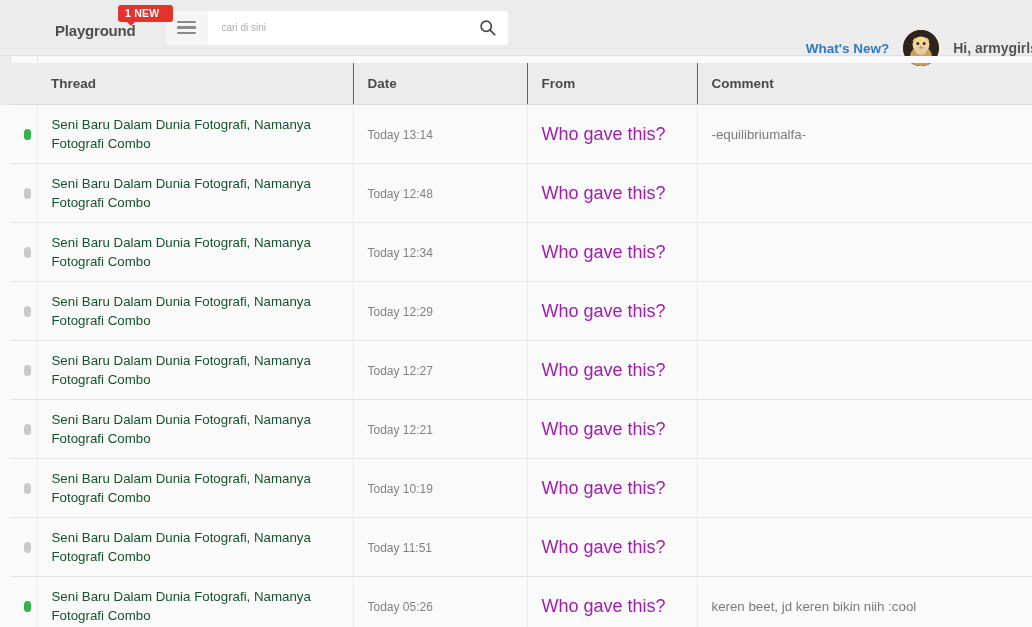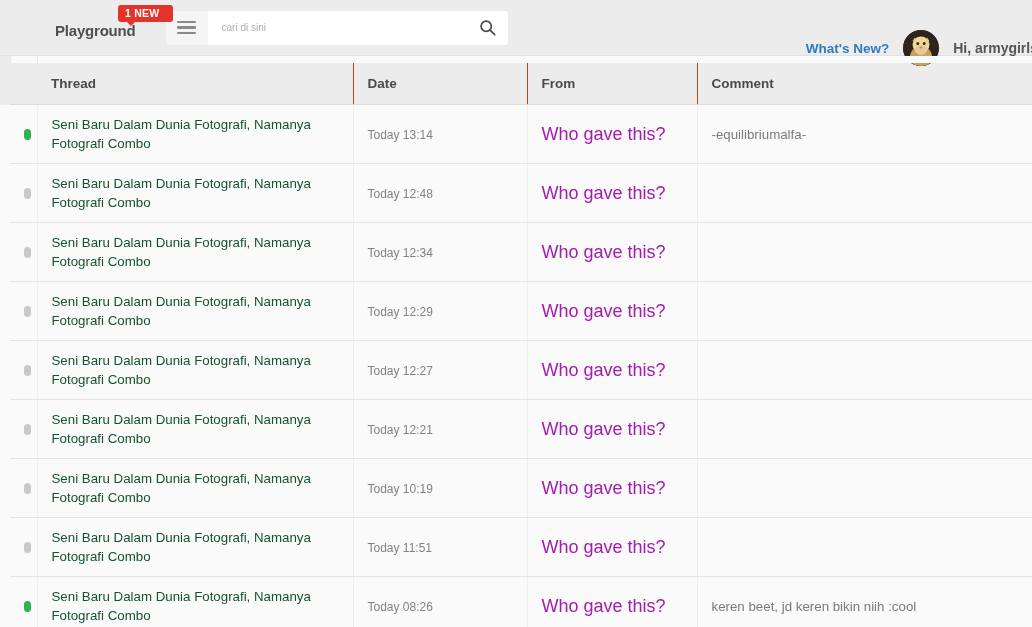--- a/index.html
+++ b/index.html
@@ -406,21 +406,21 @@
           <td><span class="date-text">Today 11:51</span></td>
           <td><a class="from-link">Who gave this?</a></td>
           <td><span class="comment-text"></span></td>
         </tr>
         <tr>
           <td class="gutter-col"></td>
           <td class="status-cell"><span class="dot green"></span></td>
           <td class="thread-cell">
             <a class="thread-link">Seni Baru Dalam Dunia Fotografi, Namanya Fotografi Combo</a>
           </td>
-          <td><span class="date-text">Today 08:26</span></td>
+          <td><span class="date-text">Today 05:26</span></td>
           <td><a class="from-link">Who gave this?</a></td>
           <td><span class="comment-text">keren beet, jd keren bikin niih :cool</span></td>
         </tr>
         <tr>
           <td class="gutter-col"></td>
           <td class="status-cell"></td>
           <td class="thread-cell"></td>
           <td></td>
           <td></td>
           <td></td>

